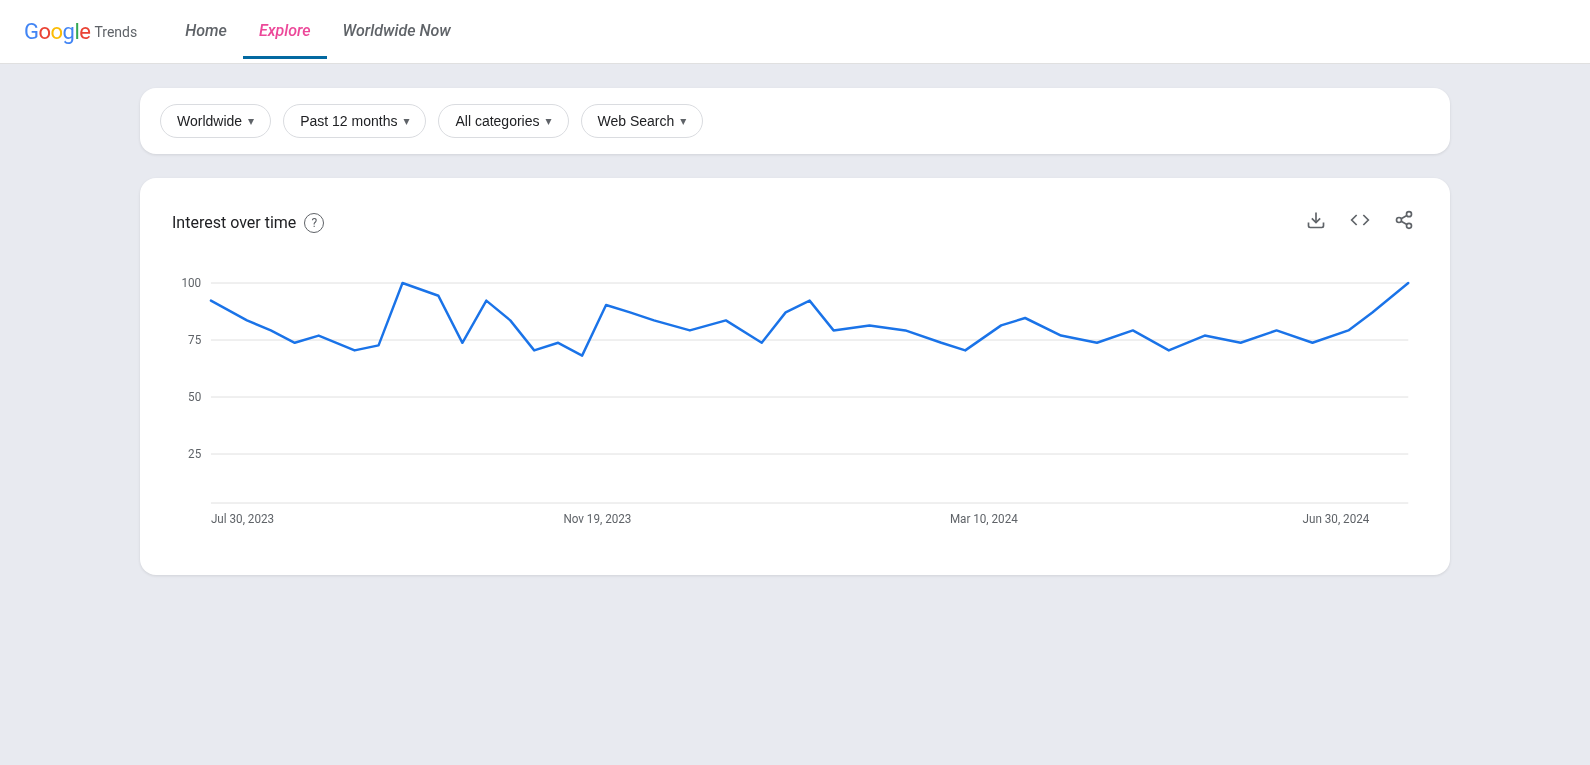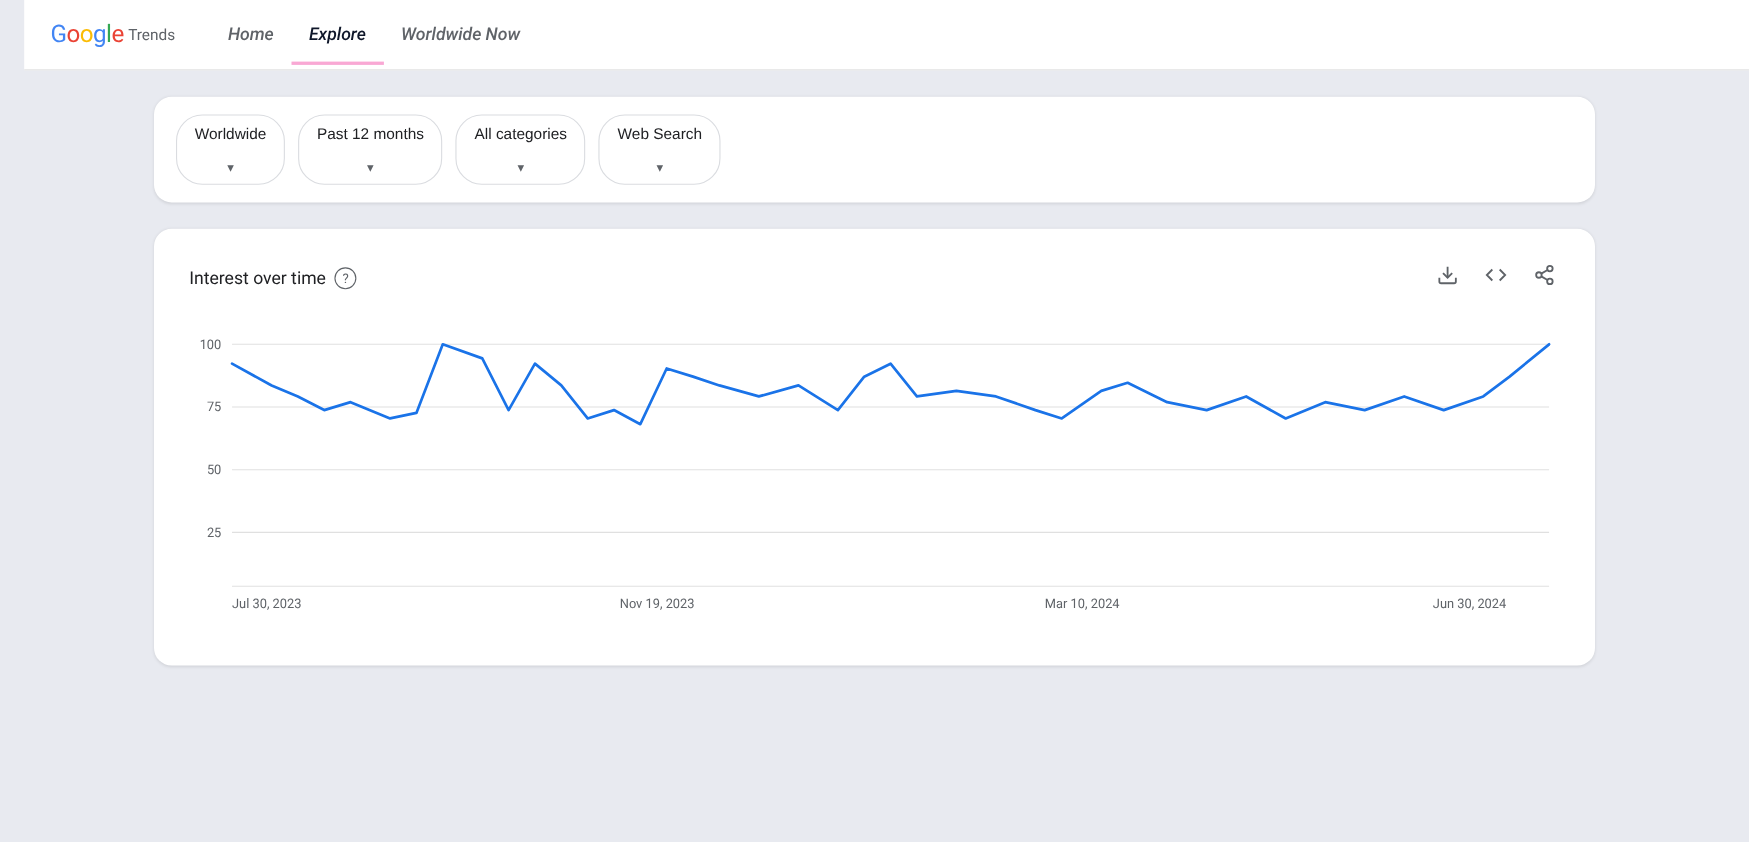--- a/index.html
+++ b/index.html
@@ -11,21 +11,20 @@
     }
 
     
     .header {
       background: #fff;
       display: flex;
       align-items: center;
       padding: 0 24px;
       height: 64px;
       border-bottom: 1px solid #e0e0e0;
-      margin-left: 22px;
     }
     .logo-area {
       display: flex;
       align-items: center;
       margin-right: 32px;
     }
     .logo-google {
       font-size: 22px;
       font-weight: 400;
       letter-spacing: -0.5px;
@@ -54,22 +53,22 @@
       align-items: center;
       font-size: 16px;
       color: #5f6368;
       cursor: pointer;
       text-decoration: none;
       border-bottom: 3px solid transparent;
       font-weight: 500;
       font-style: italic;
     }
     .nav-item.active {
-      color: #0f172a;
-      border-bottom: 3px solid #f9a8d4;
+      color: #ec4899;
+      border-bottom: 3px solid #0369a1;
     }
 
     
     .main {
       padding: 24px 140px;
     }
 
     
     .search-row {
       display: flex;
@@ -142,23 +141,22 @@
     .filter-btn {
       border: 1px solid #dadce0;
       border-radius: 24px;
       padding: 8px 16px;
       background: #fff;
       font-size: 14px;
       color: #202124;
       cursor: pointer;
       display: flex;
       align-items: center;
-      gap: 16px;
+      gap: 6px;
       white-space: nowrap;
-      flex-direction: column;
     }
     .chevron {
       font-size: 12px;
       color: #5f6368;
     }
 
     
     .chart-section {
       background: #fff;
       border-radius: 16px;

